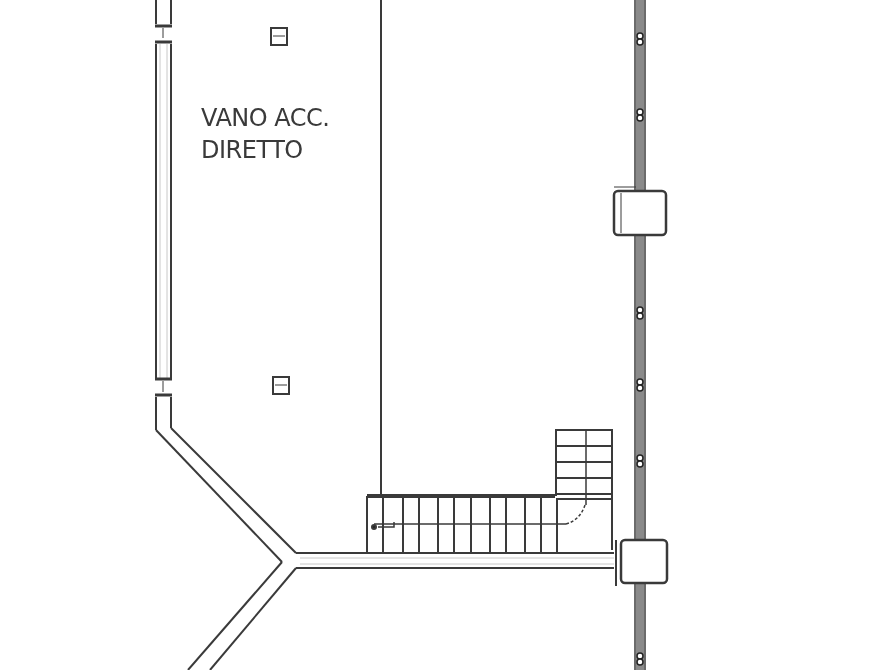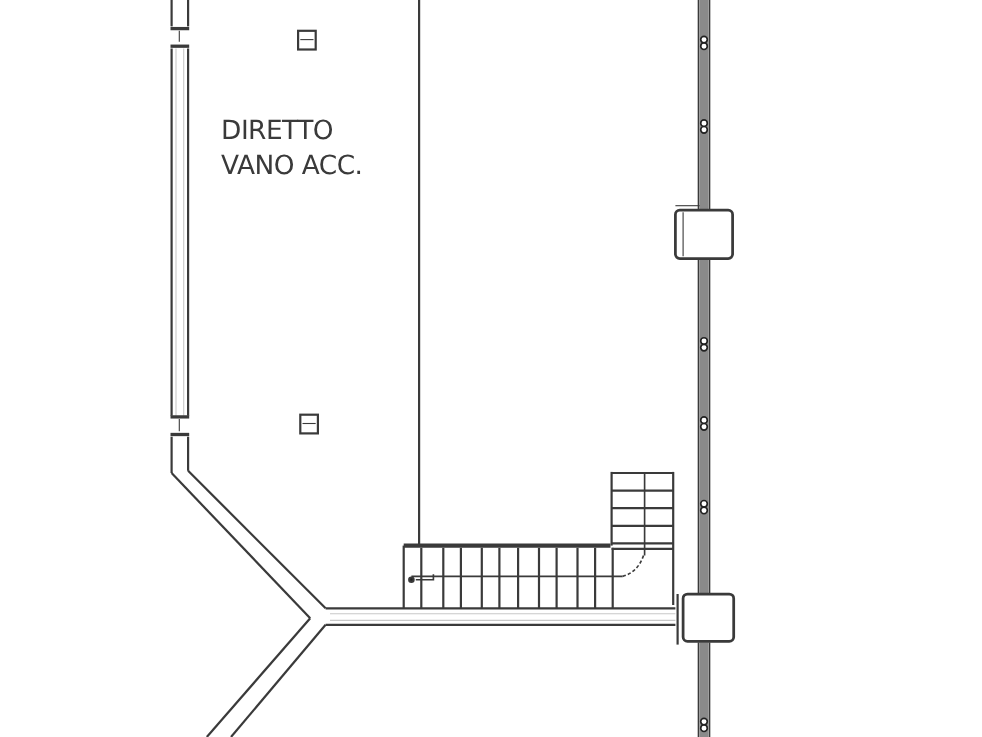--- a/index.html
+++ b/index.html
@@ -136,15 +136,15 @@
       <line x1="556" y1="462" x2="612" y2="462"></line>
       <line x1="556" y1="478" x2="612" y2="478"></line>
       <line x1="556" y1="494" x2="612" y2="494"></line>
       <line x1="556" y1="499" x2="612" y2="499"></line>
       <line x1="586" y1="430" x2="586" y2="505" stroke-width="1.5"></line>
     </g>
   </g>
 </svg>
 
 <div class="room-label" style="left:201px; top:102px;">
+  <span>VANO ACC.</span>
   <span>DIRETTO</span>
-  <span>VANO ACC.</span>
 </div>
 
 </body></html>

